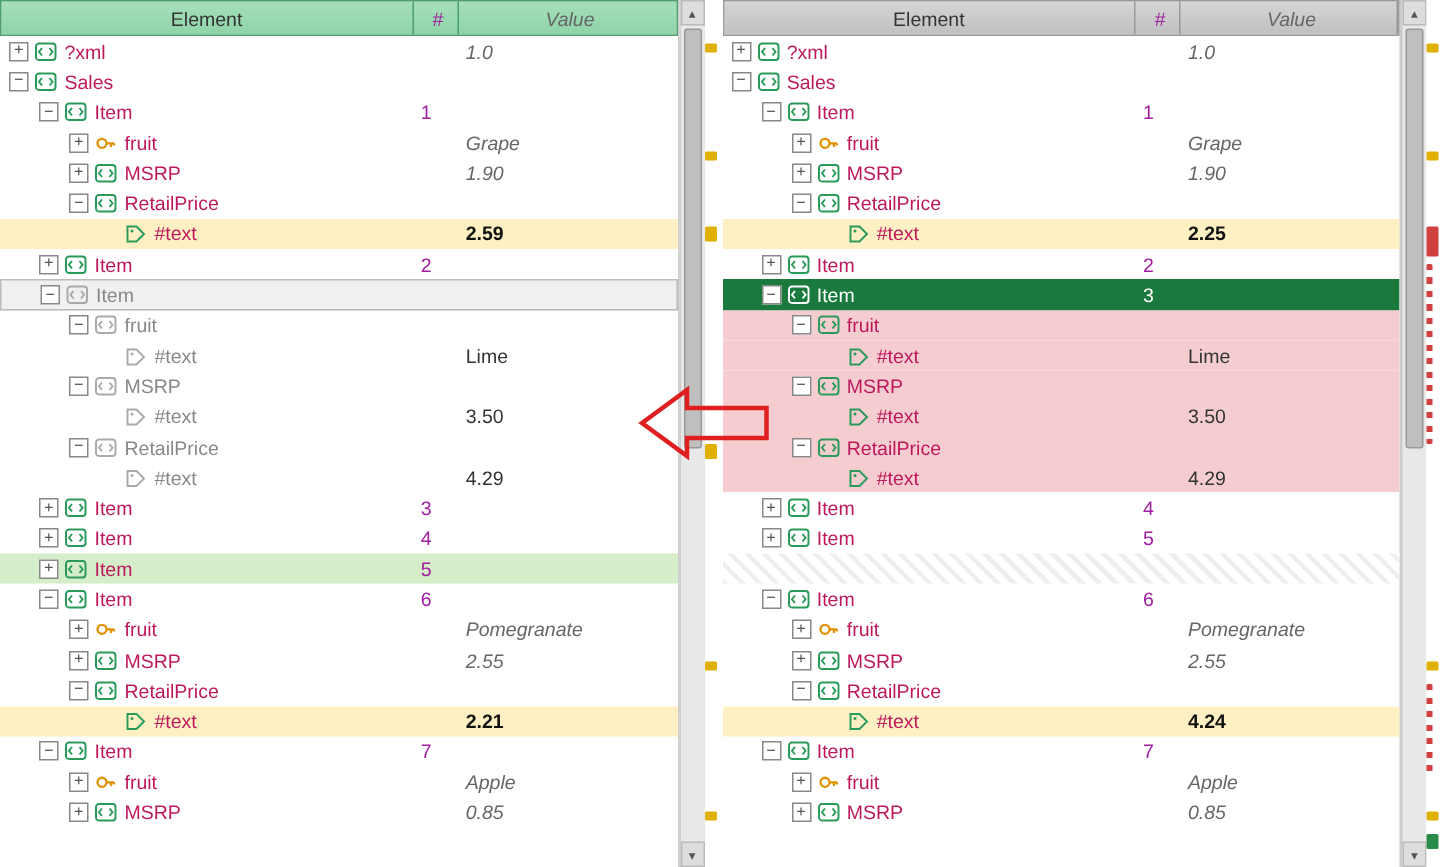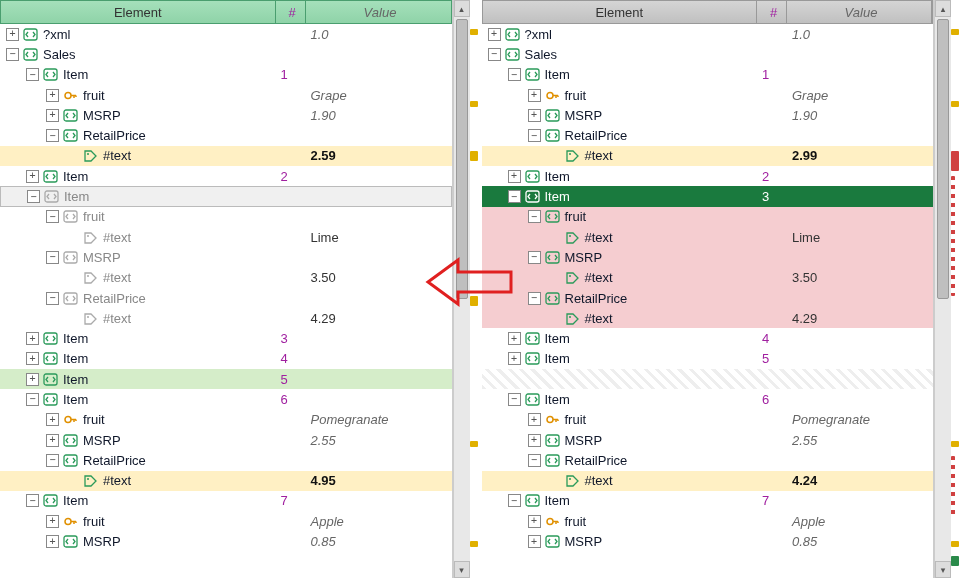--- a/index.html
+++ b/index.html
@@ -16,21 +16,21 @@
 .body { flex: 1; position: relative; overflow: hidden; }
 .row { display: flex; align-items: center; height: 20.3px; padding-left: 6px; position: relative; }
 .row.hl-yellow { background: #fff0c4; }
 .row.hl-green { background: #d5edc9; }
 .row.hl-darkgreen { background: #1a7a3e; color: #fff; }
 .row.hl-pink { background: #f5cdd0; }
 .row.hl-gray { background: #f0f0f0; border: 1px solid #bbb; }
 .indent { flex-shrink: 0; }
 .toggle { width: 13px; height: 13px; border: 1px solid #888; display: inline-flex; align-items: center; justify-content: center; font-size: 10px; line-height: 1; margin-right: 4px; background: #fff; cursor: pointer; color: #555; flex-shrink: 0; font-family: monospace; }
 .icon { width: 15px; height: 15px; display: inline-flex; align-items: center; justify-content: center; margin-right: 5px; flex-shrink: 0; }
-.label { flex: 1; color: #0f172a; }
+.label { flex: 1; color: #be185d; }
 .label.gray { color: #888; }
 .row.hl-darkgreen .label { color: #fff; }
 .num { width: 30px; text-align: left; color: #a020a0; padding-left: 4px; }
 .row.hl-darkgreen .num { color: #fff; }
 .value { width: 145px; color: #666; font-style: italic; padding-left: 4px; }
 .value.black { color: #333; font-style: normal; }
 .value.bold { font-weight: bold; color: #111; font-style: normal; }
 .scrollbar { width: 17px; background: #e8e8e8; border-left: 1px solid #ccc; display: flex; flex-direction: column; }
 .sb-btn { height: 17px; background: #ddd; border: 1px solid #bbb; display: flex; align-items: center; justify-content: center; font-size: 9px; color: #555; }
 .sb-track { flex: 1; position: relative; }
@@ -342,21 +342,21 @@
           <span class="indent" style="width: 60px;"></span>
           <span style="width: 17px; flex-shrink: 0;"></span>
           <span class="icon">
             <svg class="ic" viewBox="0 0 15 15">
               <path d="M2 3 L8 3 L13 8 L8 13 L2 13 Z" fill="none" stroke="#2a9a5a" stroke-width="1.3"></path>
               <circle cx="5" cy="6" r="1" fill="#2a9a5a"></circle>
             </svg>
           </span>
           <span class="label">#text</span>
           <span class="num"></span>
-          <span class="value bold">4.95</span>
+          <span class="value bold">2.21</span>
         </div>
         <div class="row">
           <span class="indent" style="width: 20px;"></span>
           <span class="toggle">−</span>
           <span class="icon">
             <svg class="ic" viewBox="0 0 15 15">
               <rect x="1" y="2" width="13" height="11" rx="2" fill="none" stroke="#2a9a5a" stroke-width="1.3"></rect>
               <path d="M5 5 L3 7.5 L5 10 M10 5 L12 7.5 L10 10" fill="none" stroke="#2a9a5a" stroke-width="1.3"></path>
             </svg>
           </span>
@@ -497,21 +497,21 @@
           <span class="indent" style="width: 60px;"></span>
           <span style="width: 17px; flex-shrink: 0;"></span>
           <span class="icon">
             <svg class="ic" viewBox="0 0 15 15">
               <path d="M2 3 L8 3 L13 8 L8 13 L2 13 Z" fill="none" stroke="#2a9a5a" stroke-width="1.3"></path>
               <circle cx="5" cy="6" r="1" fill="#2a9a5a"></circle>
             </svg>
           </span>
           <span class="label">#text</span>
           <span class="num"></span>
-          <span class="value bold">2.99</span>
+          <span class="value bold">2.25</span>
         </div>
         <div class="row">
           <span class="indent" style="width: 20px;"></span>
           <span class="toggle">+</span>
           <span class="icon">
             <svg class="ic" viewBox="0 0 15 15">
               <rect x="1" y="2" width="13" height="11" rx="2" fill="none" stroke="#2a9a5a" stroke-width="1.3"></rect>
               <path d="M5 5 L3 7.5 L5 10 M10 5 L12 7.5 L10 10" fill="none" stroke="#2a9a5a" stroke-width="1.3"></path>
             </svg>
           </span>

